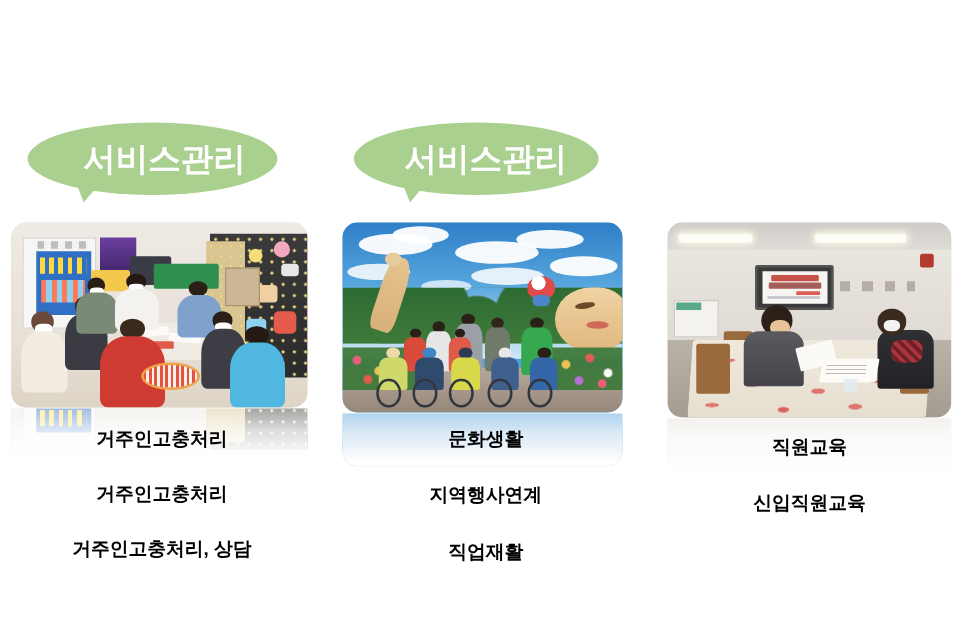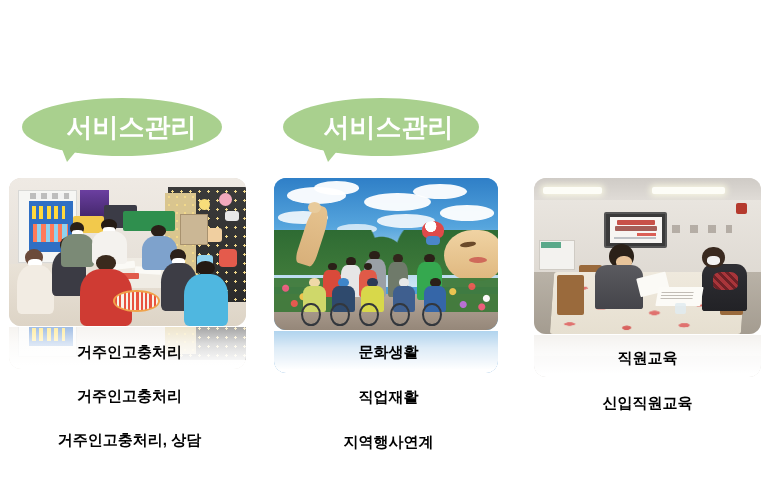--- a/index.html
+++ b/index.html
@@ -495,22 +495,22 @@
           <div class="mirror photo ph2">
             <div class="sky"></div>
 
           </div>
           <div class="veil"></div>
         </div>
       </div>
 
       <div class="captions">
         <div class="cap">문화생활</div>
+        <div class="cap">지역행사연계</div>
         <div class="cap">직업재활</div>
-        <div class="cap">지역행사연계</div>
       </div>
     </div>
 
     <div class="col col-3">
 
 
       <div class="photo-wrap">
         <div class="photo ph3">
           <div class="ceil"></div>
           <div class="light l1"></div>

